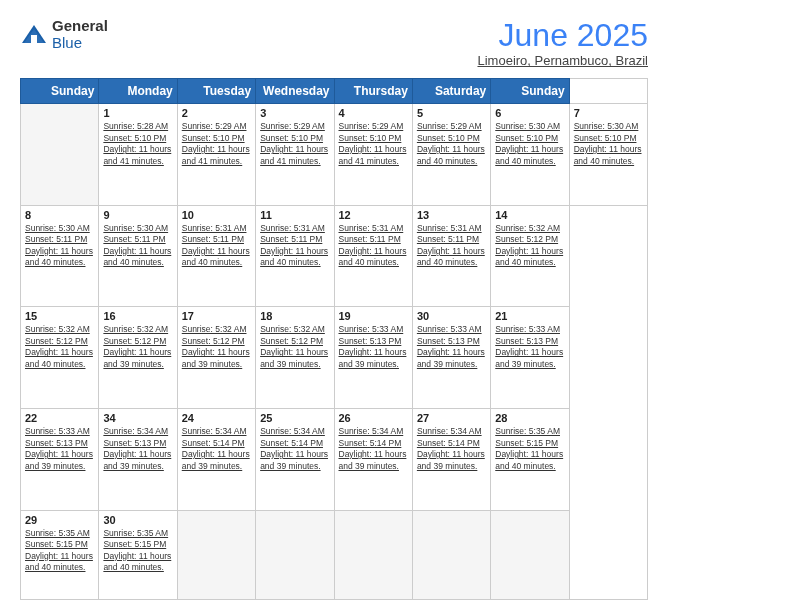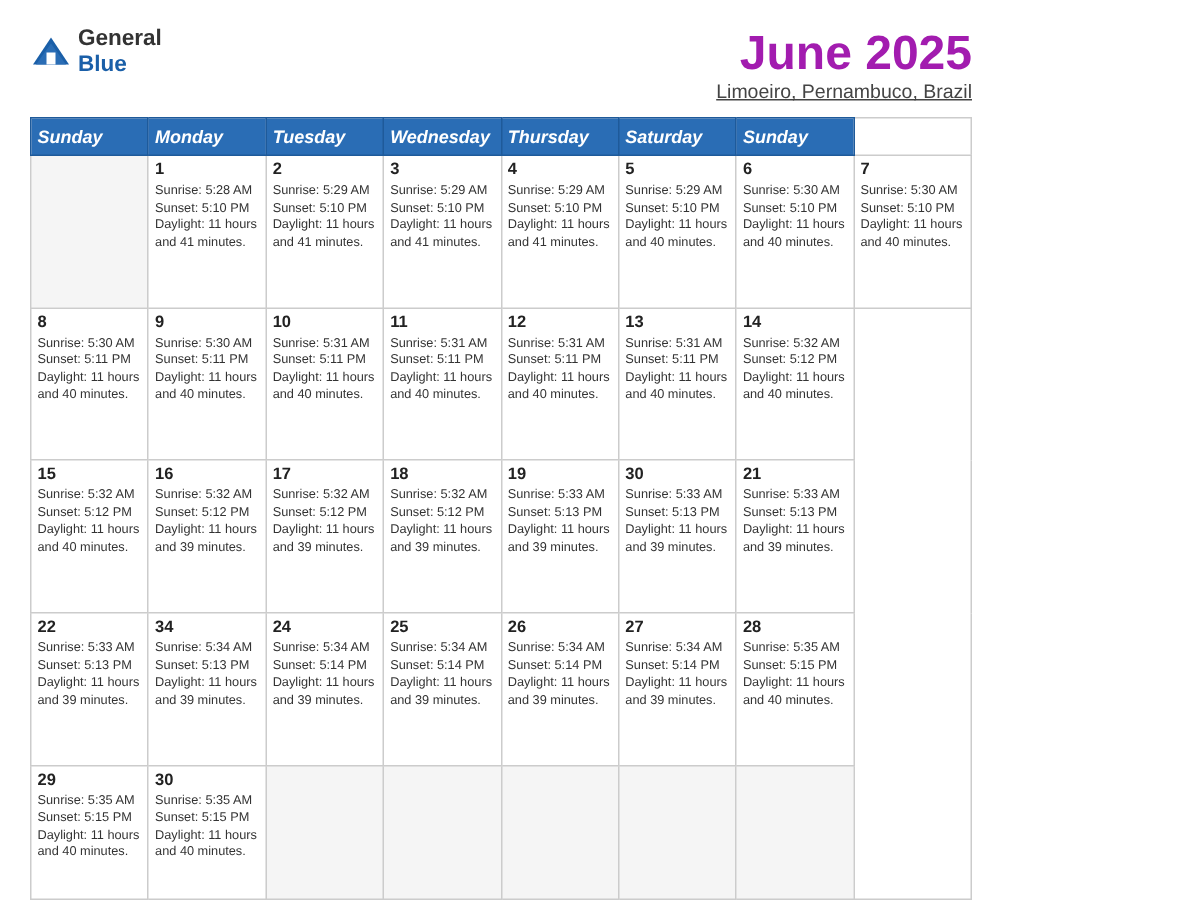--- a/index.html
+++ b/index.html
@@ -33,57 +33,56 @@
       flex-direction: column;
       line-height: 1.1;
     }
     .logo-general {
       font-size: 15px;
       font-weight: bold;
       color: #333;
     }
     .logo-blue {
       font-size: 15px;
-      font-weight: bold;
+      font-weight: normal;
       color: #1a5fa8;
     }
     .logo-icon {
       width: 28px;
       height: 28px;
     }
     .title-block {
       text-align: right;
     }
     .month-title {
       font-size: 32px;
-      font-weight: bold;
-      color: #a21caf;
+      font-weight: normal;
+      color: #3b82f6;
       line-height: 1.1;
     }
     .location {
       font-size: 13px;
       color: #444;
       text-decoration: underline;
     }
     .calendar {
       flex: 1;
       border: 1px solid #ccc;
       border-collapse: collapse;
       width: 100%;
       table-layout: fixed;
     }
     .calendar th {
       background: #2a6db5;
       color: white;
       font-size: 12px;
       font-weight: bold;
       padding: 5px 4px;
-      text-align: left;
+      text-align: right;
       border: 1px solid #1e5a9a;
-      font-style: italic;
     }
     .calendar td {
       vertical-align: top;
       border: 1px solid #ccc;
       padding: 3px 4px;
       font-size: 9px;
       color: #333;
       height: 82px;
     }
     .calendar td.empty {
@@ -93,20 +92,21 @@
       font-size: 11px;
       font-weight: bold;
       color: #222;
       display: block;
       margin-bottom: 2px;
     }
     .day-info {
       font-size: 8.5px;
       color: #333;
       line-height: 1.35;
+      text-decoration: underline;
     }
     .week-row td {
       height: 82px;
     }
     .last-row td {
       height: 72px;
     }
   </style>
 </head>
 <body>

